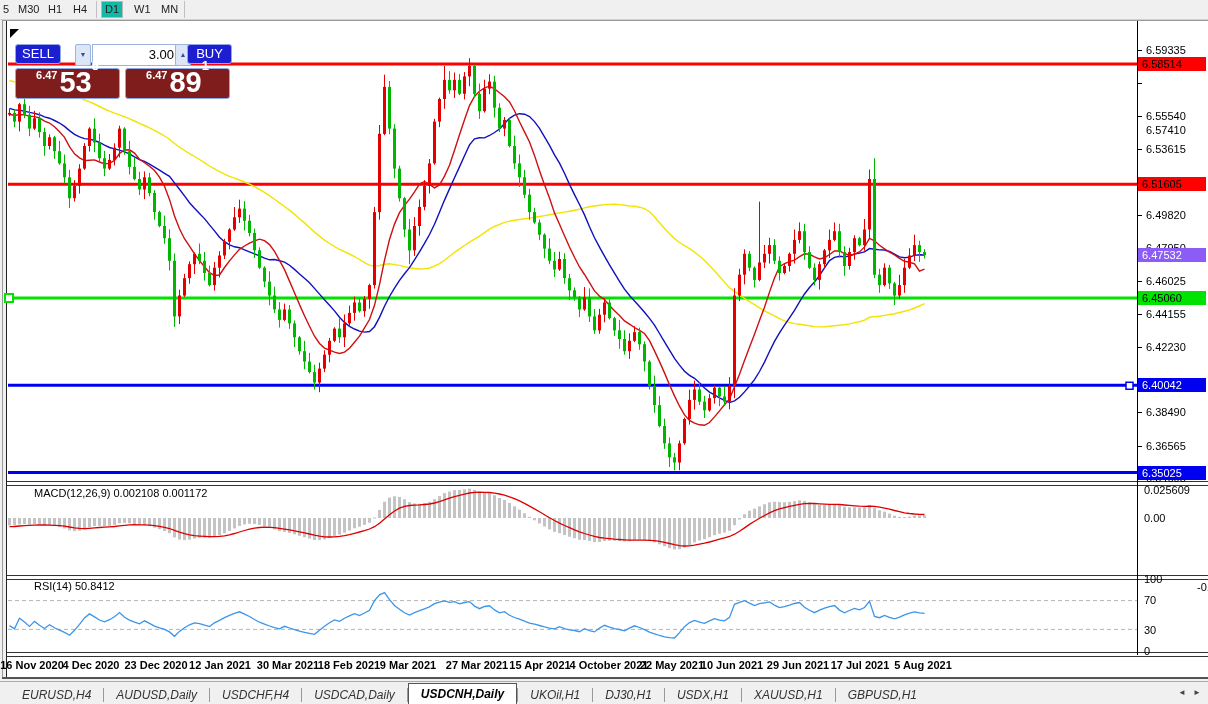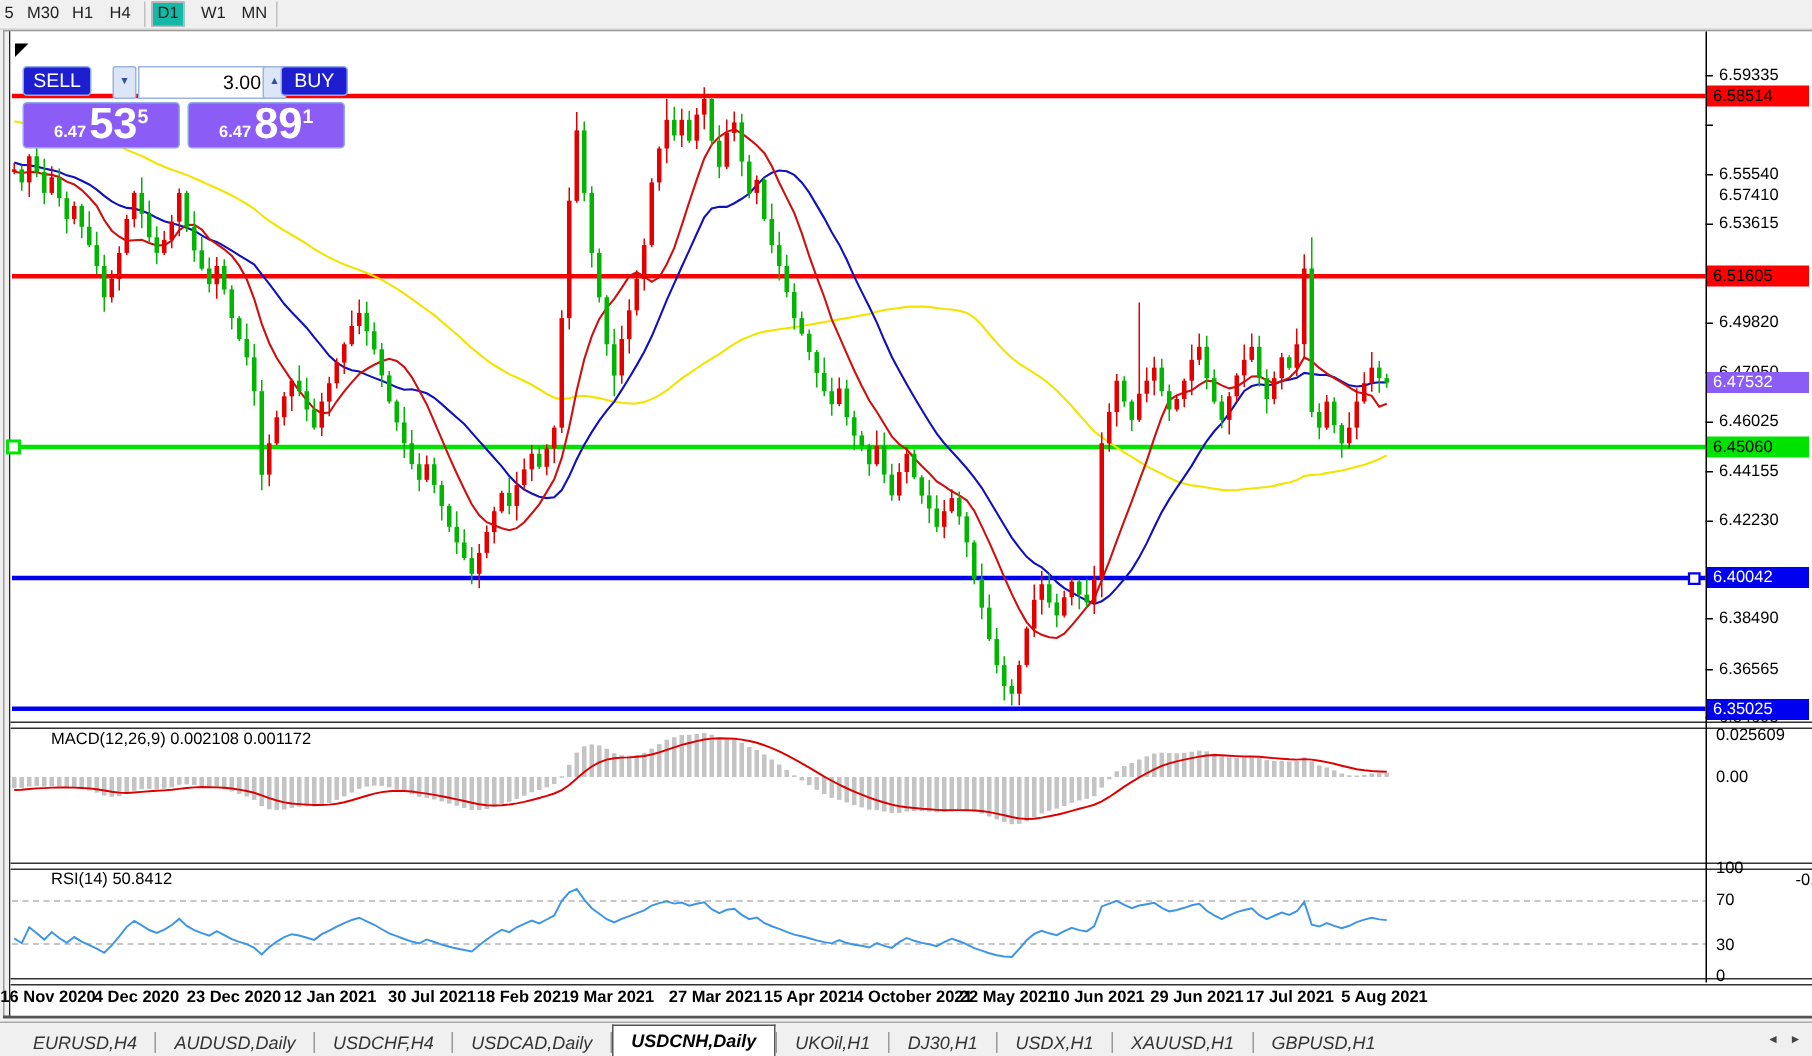--- a/index.html
+++ b/index.html
@@ -26,21 +26,21 @@
   .datelab{position:absolute;top:659px;font-size:11px;color:#000;white-space:nowrap;transform:translateX(-50%);font-weight:bold;}
   .indlab{position:absolute;font-size:11px;color:#000;white-space:nowrap;padding-left:20px;}
   
   #chart-title{position:absolute;left:24px;top:27px;font-size:12px;color:#000;white-space:nowrap;}
   #collapse-tri{position:absolute;left:10px;top:29px;width:0;height:0;border-top:9px solid #000;border-right:9px solid transparent;}
   
   #trade-panel{position:absolute;left:15px;top:44px;width:217px;height:55px;z-index:20;}
   .tp-btn{position:absolute;background:#1e1ed1;color:#fff;border:1px solid #8fa8e8;border-radius:3px;text-align:center;font-size:13px;}
   .tp-spinbtn{position:absolute;top:0;height:20px;width:14px;background:#dde6f6;border:1px solid #9db4dd;border-radius:2px;font-size:7px;color:#334f99;text-align:center;line-height:20px;}
   #tp-vol{position:absolute;left:77px;top:0;width:81px;height:20px;background:#fff;border:1px solid #9db4dd;font-size:13px;color:#000;text-align:right;line-height:20px;padding-right:6px;}
-  .tp-quote{position:absolute;top:24px;width:105px;height:31px;background:#8b5cf6;border:1px solid #8fa8e8;border-radius:3px;color:#fff;display:flex;align-items:flex-end;justify-content:center;padding-bottom:2px;box-sizing:border-box;}
+  .tp-quote{position:absolute;top:24px;width:105px;height:31px;background:#7f1d1d;border:1px solid #8fa8e8;border-radius:3px;color:#fff;display:flex;justify-content:center;padding-bottom:2px;box-sizing:border-box;}
   .tp-quote .small{font-size:11px;font-weight:bold;margin-right:2px;margin-bottom:2px;}
   .tp-quote .big{font-size:29px;font-weight:bold;line-height:26px;}
   .tp-quote .sup{font-size:13px;font-weight:bold;position:relative;top:-11px;}
   
   #tabbar{position:absolute;left:0;top:681px;width:1208px;height:23px;background:#f0f0f0;border-top:1px solid #aaa;display:flex;align-items:flex-end;}
   .tab{height:20px;line-height:20px;font-size:12px;color:#333;padding:0 12px;white-space:nowrap;font-style:italic;}
   .tab.active{background:#fff;border:1px solid #555;border-bottom:none;height:21px;font-weight:bold;color:#000;}
   .tab-sep{width:1px;height:14px;background:#999;margin-bottom:3px;}
   .tab-scroll{position:absolute;top:6px;font-size:8px;color:#444;}
   svg{position:absolute;left:0;top:0;}
@@ -713,21 +713,21 @@
       <div class="ticklab" style="left: 1144px; top: 594px;">70</div>
       <div class="ticklab" style="left: 1144px; top: 624px;">30</div>
       <div class="ticklab" style="left: 1144px; top: 645px;">0</div>
     </div>
 
   <div id="date-axis">
       <div class="datelab" style="left: 32px;">16 Nov 2020</div>
       <div class="datelab" style="left: 91px;">4 Dec 2020</div>
       <div class="datelab" style="left: 156px;">23 Dec 2020</div>
       <div class="datelab" style="left: 220px;">12 Jan 2021</div>
-      <div class="datelab" style="left: 288px;">30 Jul 2021</div>
+      <div class="datelab" style="left: 288px;">30 Mar 2021</div>
       <div class="datelab" style="left: 349px;">18 Feb 2021</div>
       <div class="datelab" style="left: 408px;">9 Mar 2021</div>
       <div class="datelab" style="left: 477px;">27 Mar 2021</div>
       <div class="datelab" style="left: 540px;">15 Apr 2021</div>
       <div class="datelab" style="left: 609px;">4 October 2021</div>
       <div class="datelab" style="left: 672px;">22 May 2021</div>
       <div class="datelab" style="left: 732px;">10 Jun 2021</div>
       <div class="datelab" style="left: 798px;">29 Jun 2021</div>
       <div class="datelab" style="left: 860px;">17 Jul 2021</div>
       <div class="datelab" style="left: 923px;">5 Aug 2021</div>

